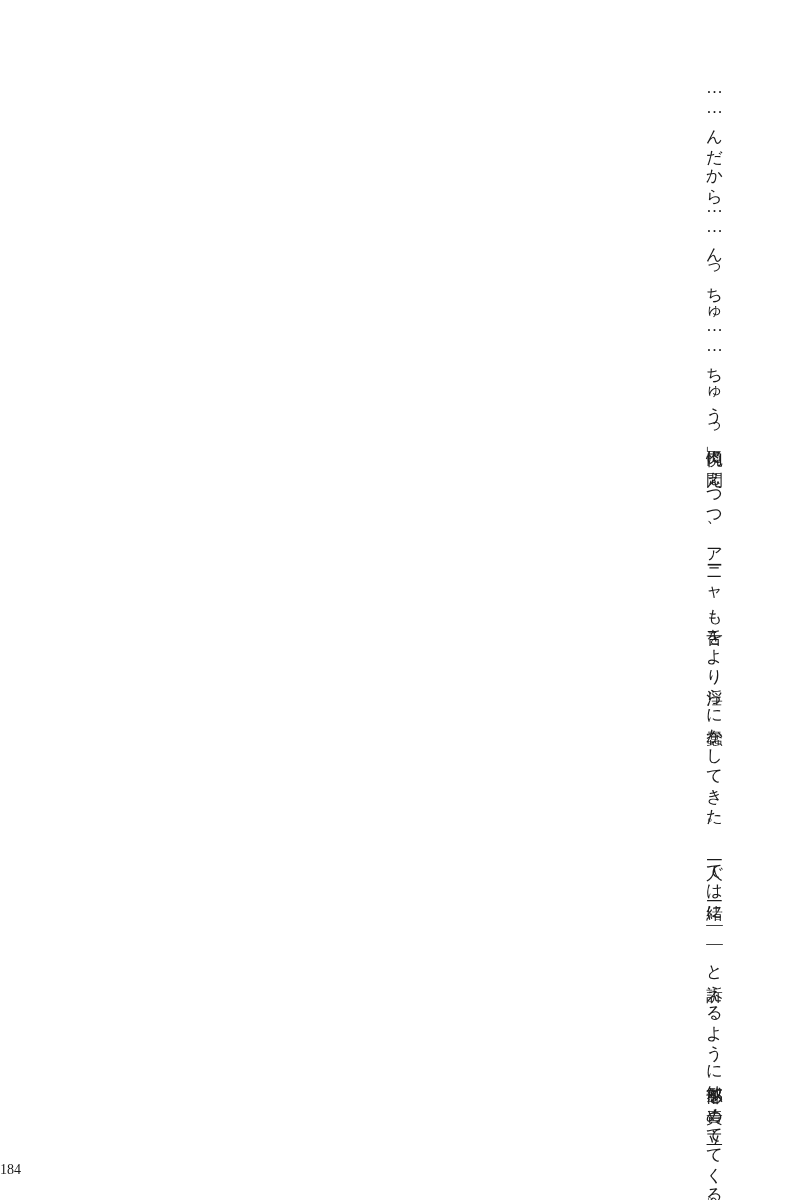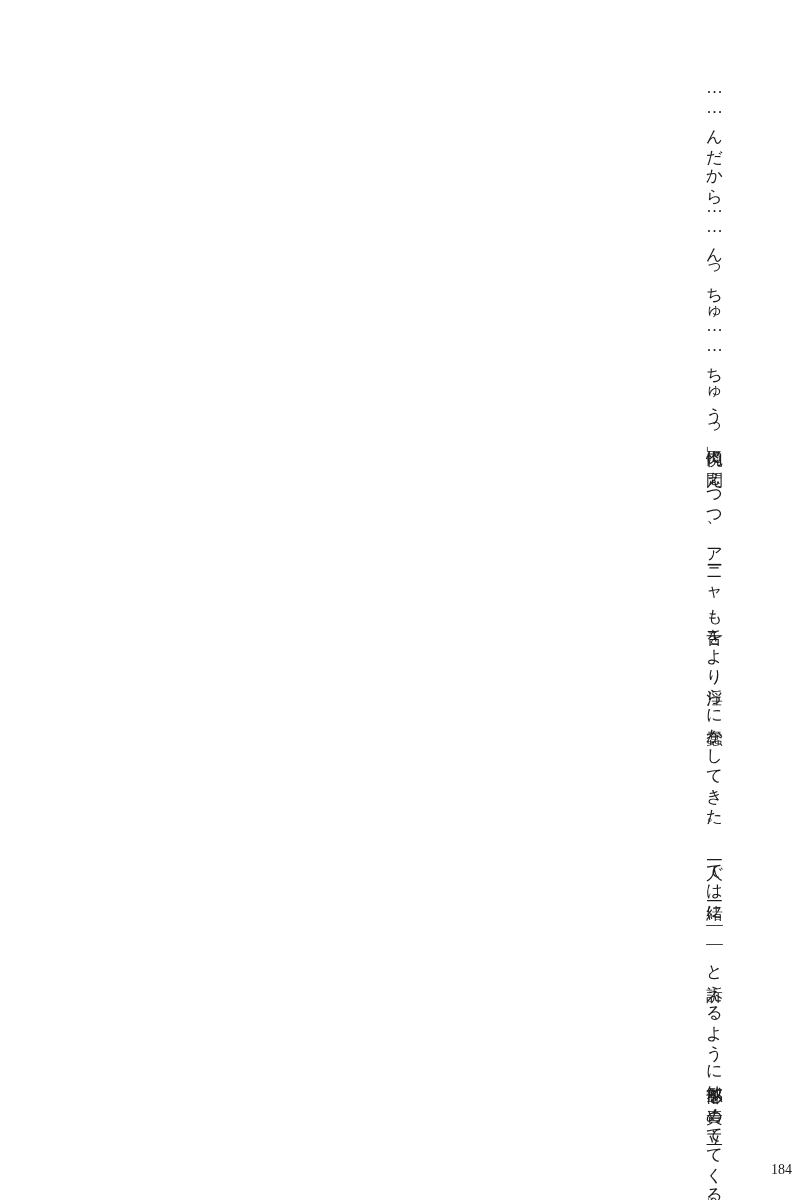--- a/index.html
+++ b/index.html
@@ -34,21 +34,21 @@
   }
   .line {
     display: block;
     white-space: nowrap;
   }
   .page-number {
     position: absolute;
     left: 0;
     right: 0;
     bottom: 22px;
-    text-align: right;
+    text-align: left;
     font-size: 14px;
     color: #1a1a1a;
     font-family: "Liberation Serif", "DejaVu Serif", serif;
   }
 </style>
 </head>
 <body>
 
 <div class="page">
 

